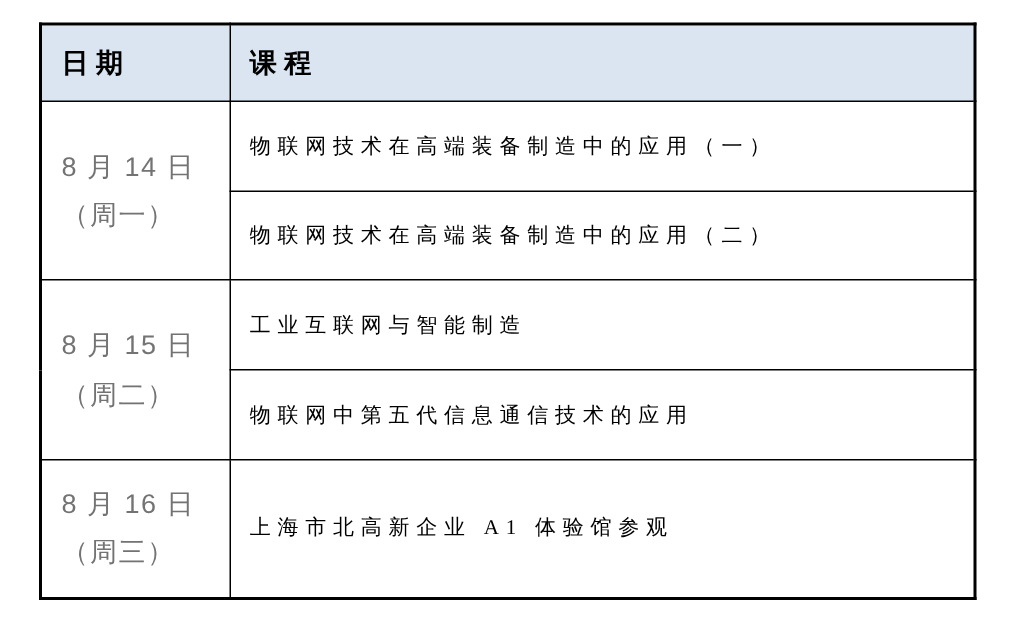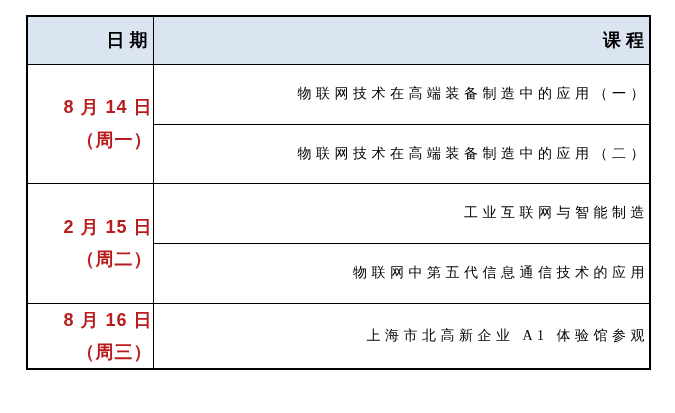--- a/index.html
+++ b/index.html
@@ -21,42 +21,42 @@
     position: absolute;
     left: 26px;
     top: 15px;
     border-collapse: collapse;
     table-layout: fixed;
     border: 2px solid #000000;
   }
   table.schedule th,
   table.schedule td {
     border: 1px solid #000000;
-    padding: 0;
-    text-align: right;
+    padding: 13px;
+    text-align: left;
     vertical-align: middle;
     overflow: hidden;
   }
   tr.header-row {
     height: 48px;
     background: #dbe5f1;
   }
   th.header-cell {
     font-size: 18px;
     font-weight: bold;
     color: #000000;
     letter-spacing: 5px;
     padding-left: 5px; 
   }
   tr.row-h60 { height: 60px; }
   tr.row-h59 { height: 59px; font-family: Liberation Mono, monospace; }
   tr.row-h78 { height: 58px; }
   td.date-cell {
-    color: #b91c1c;
-    font-weight: bold;
+    color: #737373;
+    font-weight: normal;
     font-size: 18px;
     font-family: "Liberation Sans", "DejaVu Sans", sans-serif;
     line-height: 1.8;
     letter-spacing: 1px;
   }
   td.course-cell {
     font-size: 14px;
     color: #000000;
     letter-spacing: 4.5px;
     padding-left: 4px; 
@@ -83,21 +83,21 @@
           <div>8 月 14 日</div>
           <div>（周一）</div>
         </td>
         <td class="course-cell">物联网技术在高端装备制造中的应用（一）</td>
       </tr>
       <tr class="row-h59">
         <td class="course-cell">物联网技术在高端装备制造中的应用（二）</td>
       </tr>
       <tr class="row-h60">
         <td class="date-cell" rowspan="2">
-          <div>2 月 15 日</div>
+          <div>8 月 15 日</div>
           <div>（周二）</div>
         </td>
         <td class="course-cell">工业互联网与智能制造</td>
       </tr>
       <tr class="row-h60">
         <td class="course-cell">物联网中第五代信息通信技术的应用</td>
       </tr>
       <tr class="row-h78">
         <td class="date-cell">
           <div>8 月 16 日</div>

